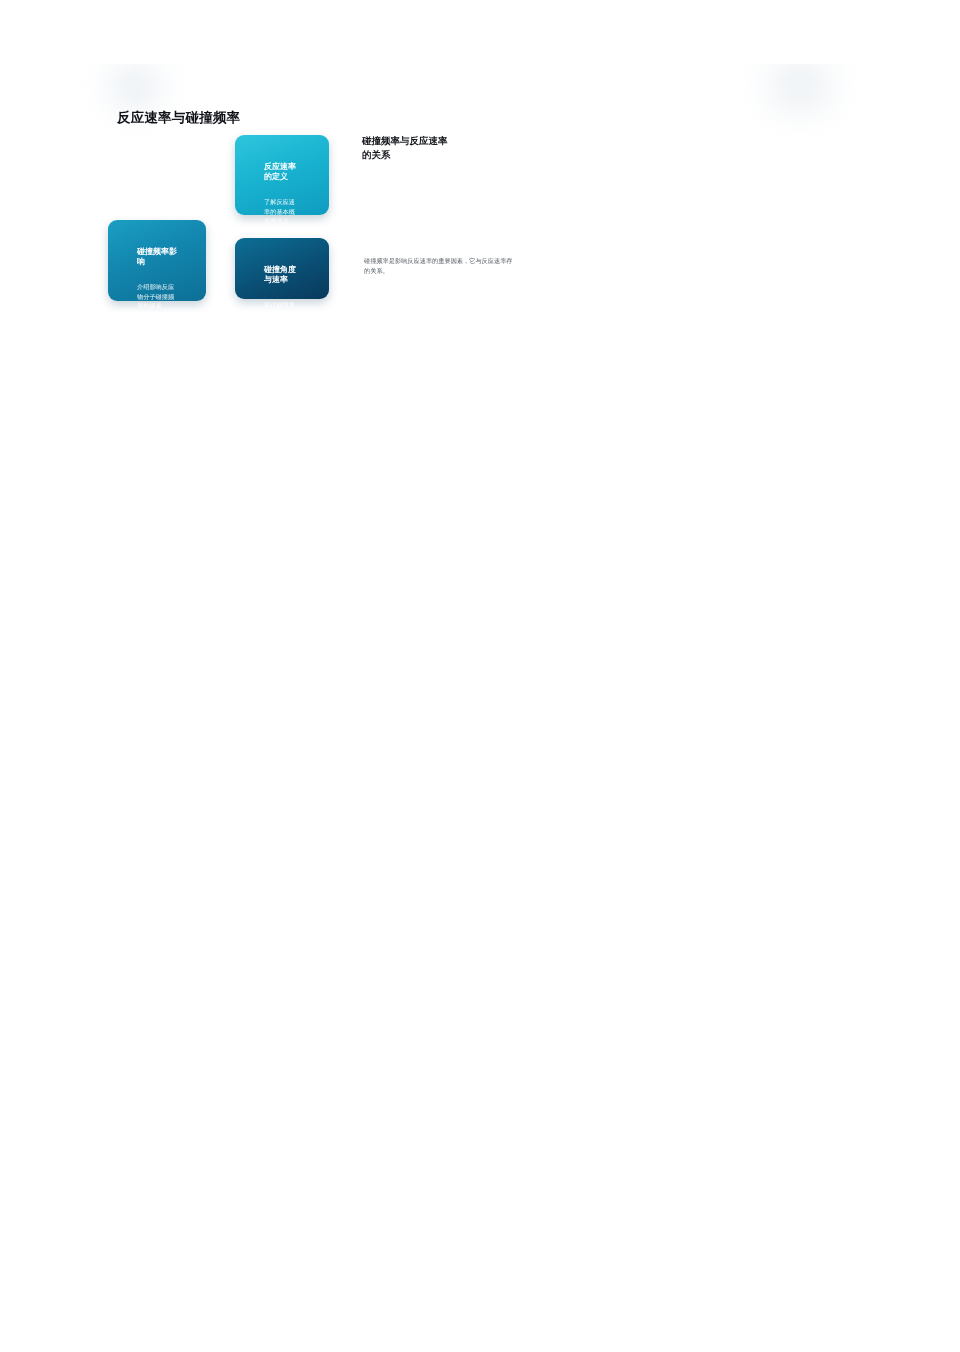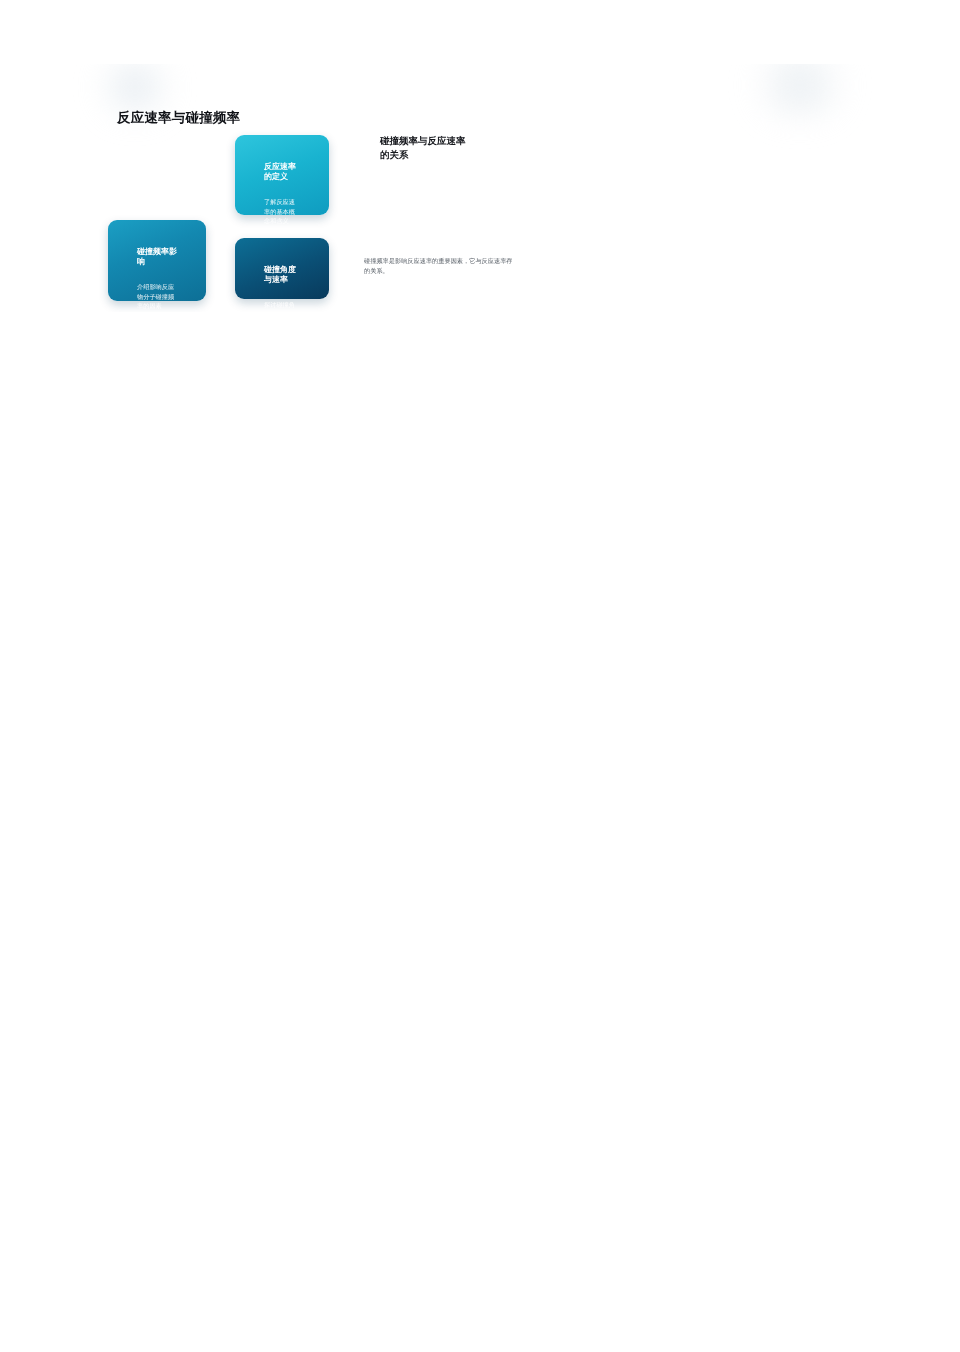--- a/index.html
+++ b/index.html
@@ -47,21 +47,21 @@
     box-shadow: 0 4px 10px rgba(10,60,90,.22);
   }
   .s1 .gcard .t { font-size: 8px; font-weight: bold; line-height: 1.2; }
   .s1 .gcard .d { font-size: 6.2px; line-height: 1.55; margin-top: 10px; opacity: .93; }
   .s1 .c-left  { left: 28px;  top: 140px; width: 98px;  height: 81px;
                  background: linear-gradient(158deg,#1b9fc4 0%,#1388b0 40%,#0d6f96 100%); }
   .s1 .c-top   { left: 155px; top: 55px;  width: 94px;  height: 80px;
                  background: linear-gradient(160deg,#2ec5dd 0%,#19b3d0 45%,#0f9cc0 100%); }
   .s1 .c-bot   { left: 155px; top: 158px; width: 94px;  height: 61px;
                  background: linear-gradient(158deg,#0d6f96 0%,#0a4f75 55%,#083a5c 100%); }
-  .s1 .rt-head { position: absolute; left: 300px; top: 54px; width: 160px;
+  .s1 .rt-head { position: absolute; left: 282px; top: 54px; width: 160px;
                  font-size: 9.5px; font-weight: bold; color: #16181d; line-height: 1.45; }
   .s1 .rt-body { position: absolute; left: 284px; top: 176px; width: 172px;
                  font-size: 6.2px; line-height: 1.6; color: #5a6169; }
 
   
   .s5 { background: #ffffff; }
 </style>
 </head>
 <body>
 

